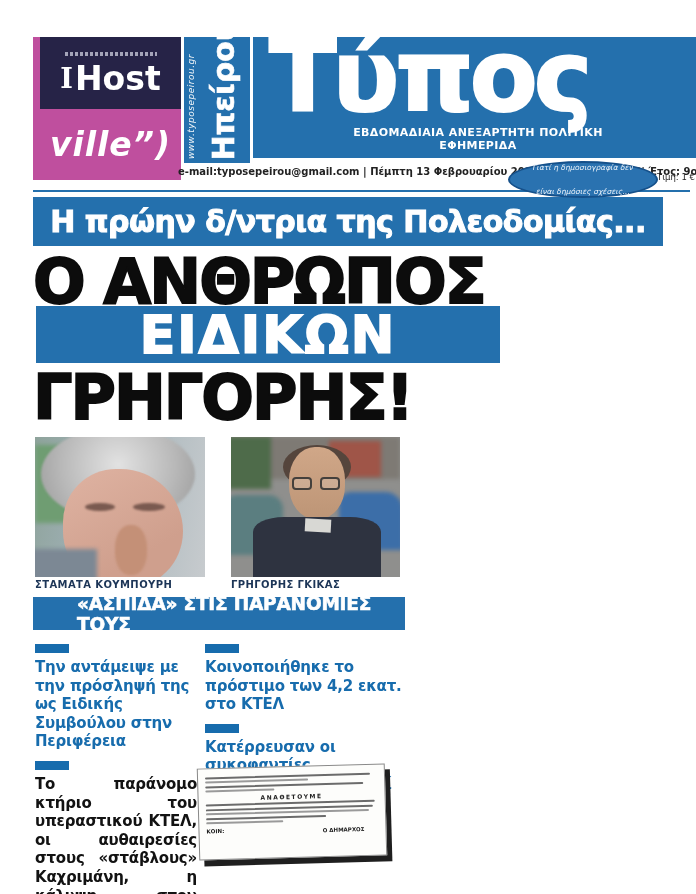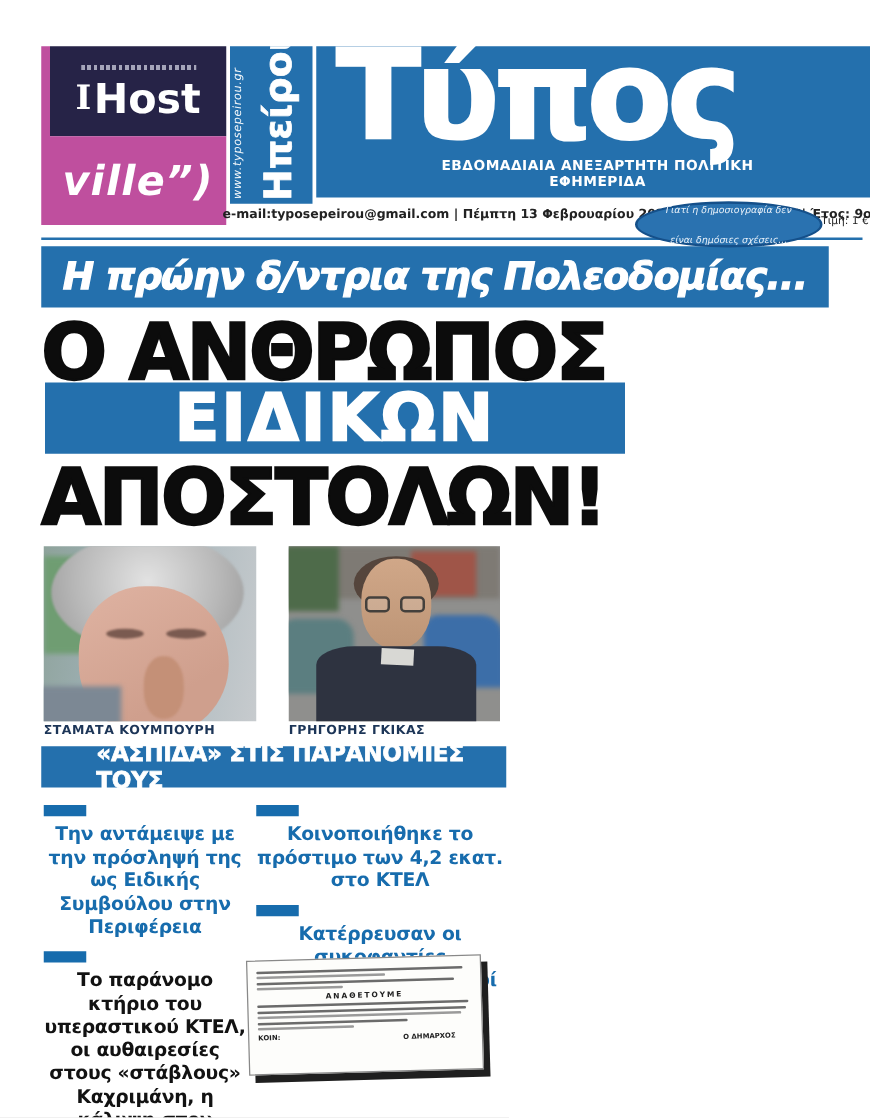--- a/index.html
+++ b/index.html
@@ -33,21 +33,21 @@
 
   
   #infobar { left:178px; top:166px; width:400px; color:#222; font-size:10px; font-weight:bold; white-space:nowrap; }
   #slogan-oval { left:508px; top:161px; width:150px; height:37px; background:#2a72b0; border:2px solid #15508a;
     border-radius:50%; display:flex; flex-direction:column; align-items:center; justify-content:space-between; z-index:6; }
   #slogan-oval div { color:#eaf2fa; font-size:7.5px; font-style:italic; line-height:1.25; white-space:nowrap; }
   #price { left:657px; top:172px; font-size:8.5px; font-weight:normal; color:#222; }
   #rule { left:33px; top:190px; width:657px; height:2px; background:#2470ad; }
 
   
-  #kicker { left:33px; top:197px; width:630px; height:49px; background:#2470ad; display:flex; align-items:center; justify-content:center; z-index:3;font-style:italic; }
+  #kicker { left:33px; top:197px; width:630px; height:49px; background:#2470ad; display:flex; align-items:center; justify-content:center; z-index:3; }
   #kicker span { color:#fff; font-size:30px; font-weight:bold; -webkit-text-stroke:1px #fff; letter-spacing:-.5px; }
   .hl { z-index:3; color:#0c0c0c; font-weight:bold; -webkit-text-stroke:1.8px #0c0c0c; letter-spacing:-2px; line-height:1; }
   #hl1 { left:33px; top:251px; font-size:62px; }
   #hl2-band { left:36px; top:306px; width:464px; height:57px; background:#2470ad; z-index:3;
     display:flex; align-items:center; justify-content:center; }
   #hl2-band span { color:#fff; font-size:52px; font-weight:bold; -webkit-text-stroke:1.8px #fff; letter-spacing:2px; }
   #hl3 { left:33px; top:367px; font-size:62px; }
 
   
   #photo-big { left:400px; top:235px; width:296px; height:623px; background:#fff; overflow:hidden; z-index:1; }
@@ -120,21 +120,21 @@
   #cap-w { left:35px; } #cap-m { left:231px; }
 
   
   #strip2 { left:33px; top:597px; width:372px; height:33px; background:#2470ad; display:flex; align-items:center; justify-content:center; z-index:2; }
   #strip2 span { color:#fff; font-size:18.5px; font-weight:bold; -webkit-text-stroke:.6px #fff; letter-spacing:-.2px;margin-left:44px; }
 
   .col { z-index:2; top:634px; }
   #col-left  { left:35px;  width:162px; }
   #col-right { left:205px; width:198px; }
   .dash { width:34px; height:9px; background:#176cad; margin:10px 0 5px 0; }
-  .col p { font-size:15px; font-weight:bold; line-height:1.24; letter-spacing:-.2px;text-align:center; }
+  .col p { font-size:15px; font-weight:bold; line-height:1.24; letter-spacing:-.2px; }
   .blue-txt { color:#176cad; }
   .black-txt { color:#121212; text-align:justify; }
 
   
   #doc { left:198px; top:766px; width:188px; height:92px; background:#fdfdfb; border:1px solid #888;
     transform:rotate(-1.6deg); box-shadow:5px 6px 0 #1f1f1f; z-index:4; padding:5px 7px; overflow:hidden; }
   .docline { height:2px; background:#6b6b6b; margin:2.5px 0; border-radius:1px; }
   .docline.light { background:#9a9a9a; }
   #doc-heading { text-align:center; font-size:6px; font-weight:bold; letter-spacing:1.5px; color:#222; margin:2px 0; }
   #doc-bottom { display:flex; justify-content:space-between; align-items:flex-end; margin-top:4px; }
@@ -176,21 +176,21 @@
   <div class="abs" id="price">Τιμή: 1 €</div>
   <div class="abs" id="rule"></div>
 
   <div class="abs" id="kicker">
     <span>Η πρώην δ/ντρια της Πολεοδομίας...</span>
   </div>
   <div class="abs hl" id="hl1">Ο ΑΝΘΡΩΠΟΣ</div>
   <div class="abs" id="hl2-band">
     <span>ΕΙΔΙΚΩΝ</span>
   </div>
-  <div class="abs hl" id="hl3">ΑΠΟΣΤΟΛΩΝ!</div>
+  <div class="abs hl" id="hl3">ΓΡΗΓΟΡΗΣ!</div>
 
 
   <div class="abs sphoto" id="photo-w">
     <div class="blob" id="pw-window"></div>
     <div class="abs" id="pw-hair"></div>
     <div class="abs" id="pw-face"></div>
     <div class="pw-eye" id="pw-eye1"></div>
     <div class="pw-eye" id="pw-eye2"></div>
     <div class="blob" id="pw-nose"></div>
     <div class="blob" id="pw-shoulder"></div>

